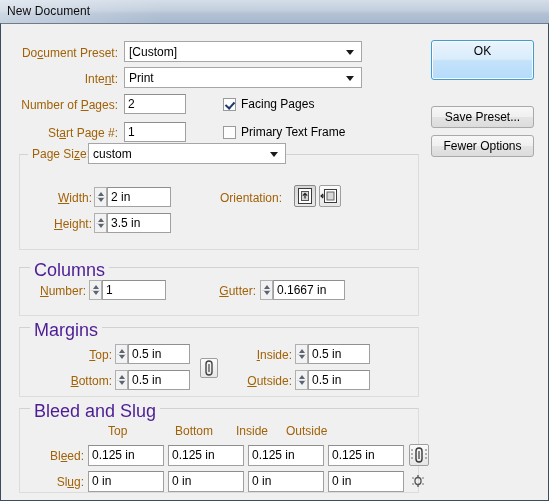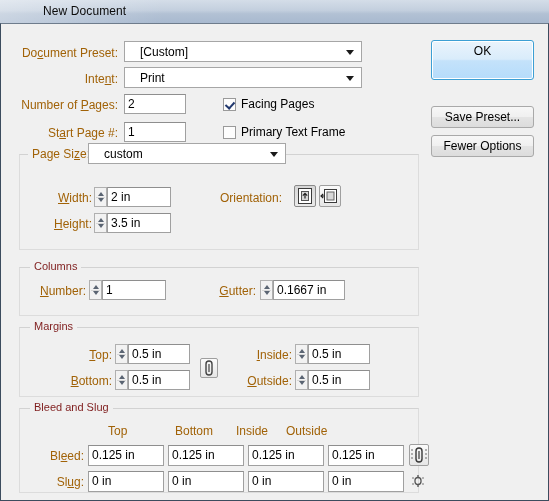--- a/index.html
+++ b/index.html
@@ -24,21 +24,20 @@
     position: absolute; left: 0; top: 0;
     width: 549px; height: 23px;
     background: linear-gradient(to bottom, #d4dde8 0%, #c3cfde 45%, #b2c1d4 60%, #a8b9cf 100%);
     box-sizing: border-box;
   }
   .titlebar-text {
     position: absolute; left: 7px; top: 4px;
     font-size: 12px;
     color: #0b0b0b;
     letter-spacing: .1px;
-    margin-left: 36px;
   }
   .titlebar-shade {
     position: absolute; left: 0; top: 0;
     width: 100%; height: 23px;
     background: linear-gradient(to right, rgba(255,255,255,.35) 0%, rgba(255,255,255,0) 30%);
     pointer-events: none;
   }
   
   .client {
     position: absolute; left: 0; top: 23px;
@@ -73,21 +72,21 @@
     overflow: hidden;
   }
   .combo {
     position: absolute;
     box-sizing: border-box;
     background: #ffffff;
     border: 1px solid #a6a6a6;
     font-size: 12px;
     color: #000;
     line-height: 20px;
-    padding: 0 18px 0 15px;
+    padding: 0 18px 0 4px;
     white-space: nowrap;
     overflow: hidden;
   }
   .combo .arrow {
     position: absolute;
     right: 7px; top: 50%;
     margin-top: -2px;
     width: 0; height: 0;
     border-left: 4px solid transparent;
     border-right: 4px solid transparent;
@@ -142,22 +141,22 @@
     box-sizing: border-box;
     border: 1px solid #dcdcdc;
     border-top-color: #d2d2d2;
     background: transparent;
   }
   .group-title {
     position: absolute;
     top: -8px; left: 10px;
     background: #f0f0f0;
     padding: 0 4px;
-    font-size: 11px;
-    color: #7f1d1d;
+    font-size: 18px;
+    color: #4c1d95;
     white-space: nowrap;
   }
   
   .btn {
     position: absolute;
     box-sizing: border-box;
     background: linear-gradient(to bottom, #f7f7f7 0%, #f0f0f0 48%, #e4e4e4 52%, #dcdcdc 100%);
     border: 1px solid #a9a9a9;
     border-radius: 3px;
     font-size: 12px;

